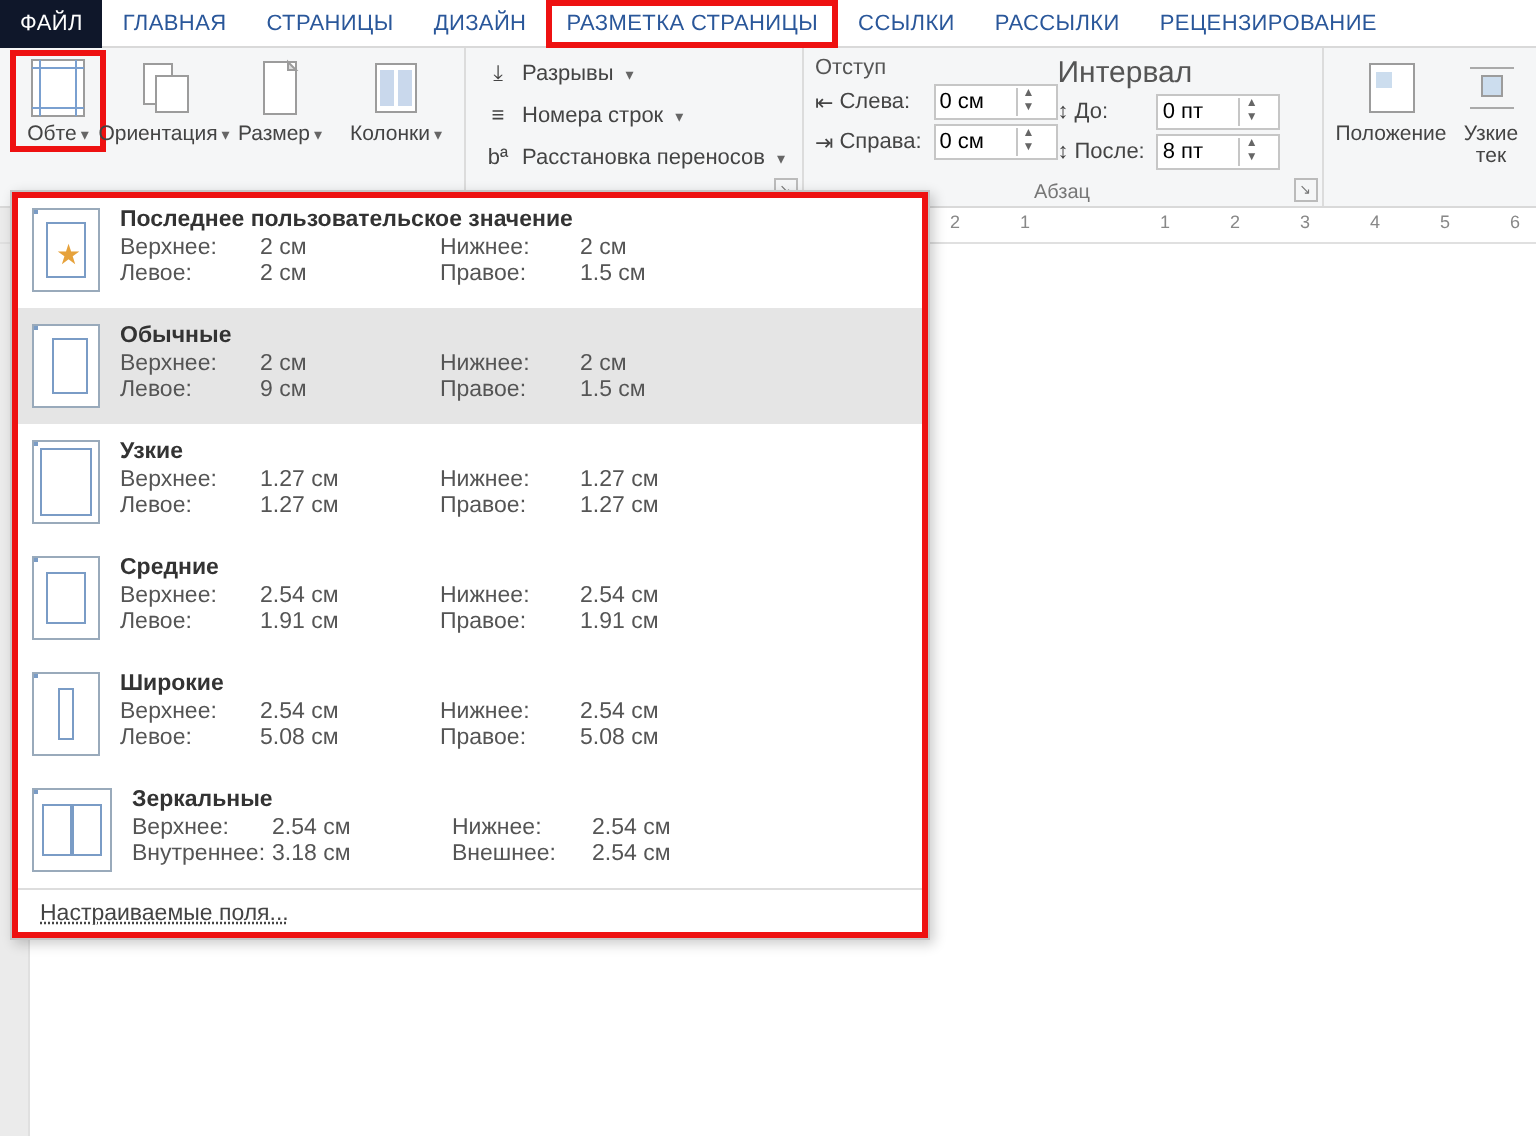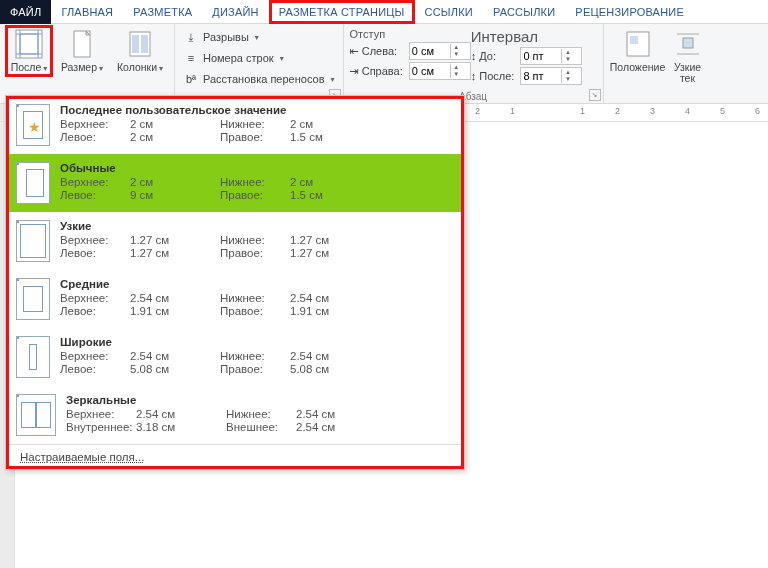--- a/index.html
+++ b/index.html
@@ -30,58 +30,65 @@
   .ruler{height:18px;background:#fff;border-bottom:1px solid #e0e0e0;display:flex}
   .ruler-v{width:15px;border-right:1px solid #e0e0e0;background:#ebebeb}
   .ruler-h{flex:1;position:relative;font-size:9px;color:#888;overflow:hidden}
   .ruler-h span{position:absolute;top:2px}
   .doc{display:flex;height:calc(100% - 24px - 80px - 18px)}
   .doc-left{width:15px;background:#ebebeb;border-right:1px solid #e0e0e0}
   .doc-area{flex:1;background:#fff}
   .dropdown{position:absolute;left:5px;top:95px;width:460px;background:#fff;border:1px solid #c6c6c6;box-shadow:2px 2px 6px rgba(0,0,0,.2);z-index:10}
   .dd-hl{position:absolute;inset:0;border:3px solid #e11;pointer-events:none}
   .preset{display:flex;padding:8px 10px;gap:10px;cursor:pointer}
-  .preset-selected{background:#84cc16}
+  .preset-selected{background:#e5e5e5}
   .thumb{width:34px;height:42px;border:1px solid #9ab;background:#fff;position:relative;flex-shrink:0}
   .thumb::before{content:"";position:absolute;border:1px solid #7a9cc6;}
   .preset-details{flex:1;font-size:11.5px;color:#555}
   .preset-title{font-weight:bold;color:#333;margin-bottom:2px}
   .preset-grid{display:grid;grid-template-columns:70px 90px 70px 70px;row-gap:1px}
   .dd-footer{border-top:1px solid #ddd;padding:6px 14px;font-size:11.5px;color:#444;cursor:pointer}
   .dd-footer span{text-decoration:underline;text-decoration-style:dotted}
   .tri{font-size:8px;color:#666;margin-left:2px}
   svg{display:block}
 </style>
 </head>
 <body>
 
 <div class="tabbar">
   <div class="tab tab-file">ФАЙЛ</div>
   <div class="tab">ГЛАВНАЯ</div>
-  <div class="tab">РАЗМЕТКА</div>
+  <div class="tab">СТРАНИЦЫ</div>
   <div class="tab">ДИЗАЙН</div>
   <div class="tab tab-active">РАЗМЕТКА СТРАНИЦЫ</div>
   <div class="tab">ССЫЛКИ</div>
   <div class="tab">РАССЫЛКИ</div>
   <div class="tab">РЕЦЕНЗИРОВАНИЕ</div>
 </div>
 
 <div class="ribbon">
   <div class="rgroup rgroup-sep">
     <div class="bigbtns">
       <div class="bigbtn bigbtn-fields">
         <svg class="ico" viewBox="0 0 32 32">
             <rect x="3" y="2" width="26" height="28" fill="#fff" stroke="#9c9c9c"></rect>
             <rect x="7" y="6" width="18" height="20" fill="none" stroke="#7aa0d0"></rect>
             <line x1="3" y1="6" x2="29" y2="6" stroke="#7aa0d0"></line>
             <line x1="3" y1="26" x2="29" y2="26" stroke="#7aa0d0"></line>
             <line x1="7" y1="2" x2="7" y2="30" stroke="#7aa0d0"></line>
             <line x1="25" y1="2" x2="25" y2="30" stroke="#7aa0d0"></line>
           </svg>
-        <div class="lbl"><span>После</span><span class="tri">▾</span></div>
+        <div class="lbl"><span>Обте</span><span class="tri">▾</span></div>
+      </div>
+      <div class="bigbtn">
+        <svg class="ico" viewBox="0 0 32 32">
+            <rect x="6" y="4" width="14" height="20" fill="#fff" stroke="#9c9c9c"></rect>
+            <rect x="12" y="10" width="16" height="18" fill="#fff" stroke="#9c9c9c"></rect>
+          </svg>
+        <div class="lbl"><span>Ориентация</span><span class="tri">▾</span></div>
       </div>
       <div class="bigbtn">
         <svg class="ico" viewBox="0 0 32 32">
             <rect x="8" y="3" width="16" height="26" fill="#fff" stroke="#9c9c9c"></rect>
             <path d="M20 3 l4 4 h-4 z" fill="#ddd" stroke="#9c9c9c"></path>
           </svg>
         <div class="lbl"><span>Размер</span><span class="tri">▾</span></div>
       </div>
       <div class="bigbtn">
         <svg class="ico" viewBox="0 0 32 32">

